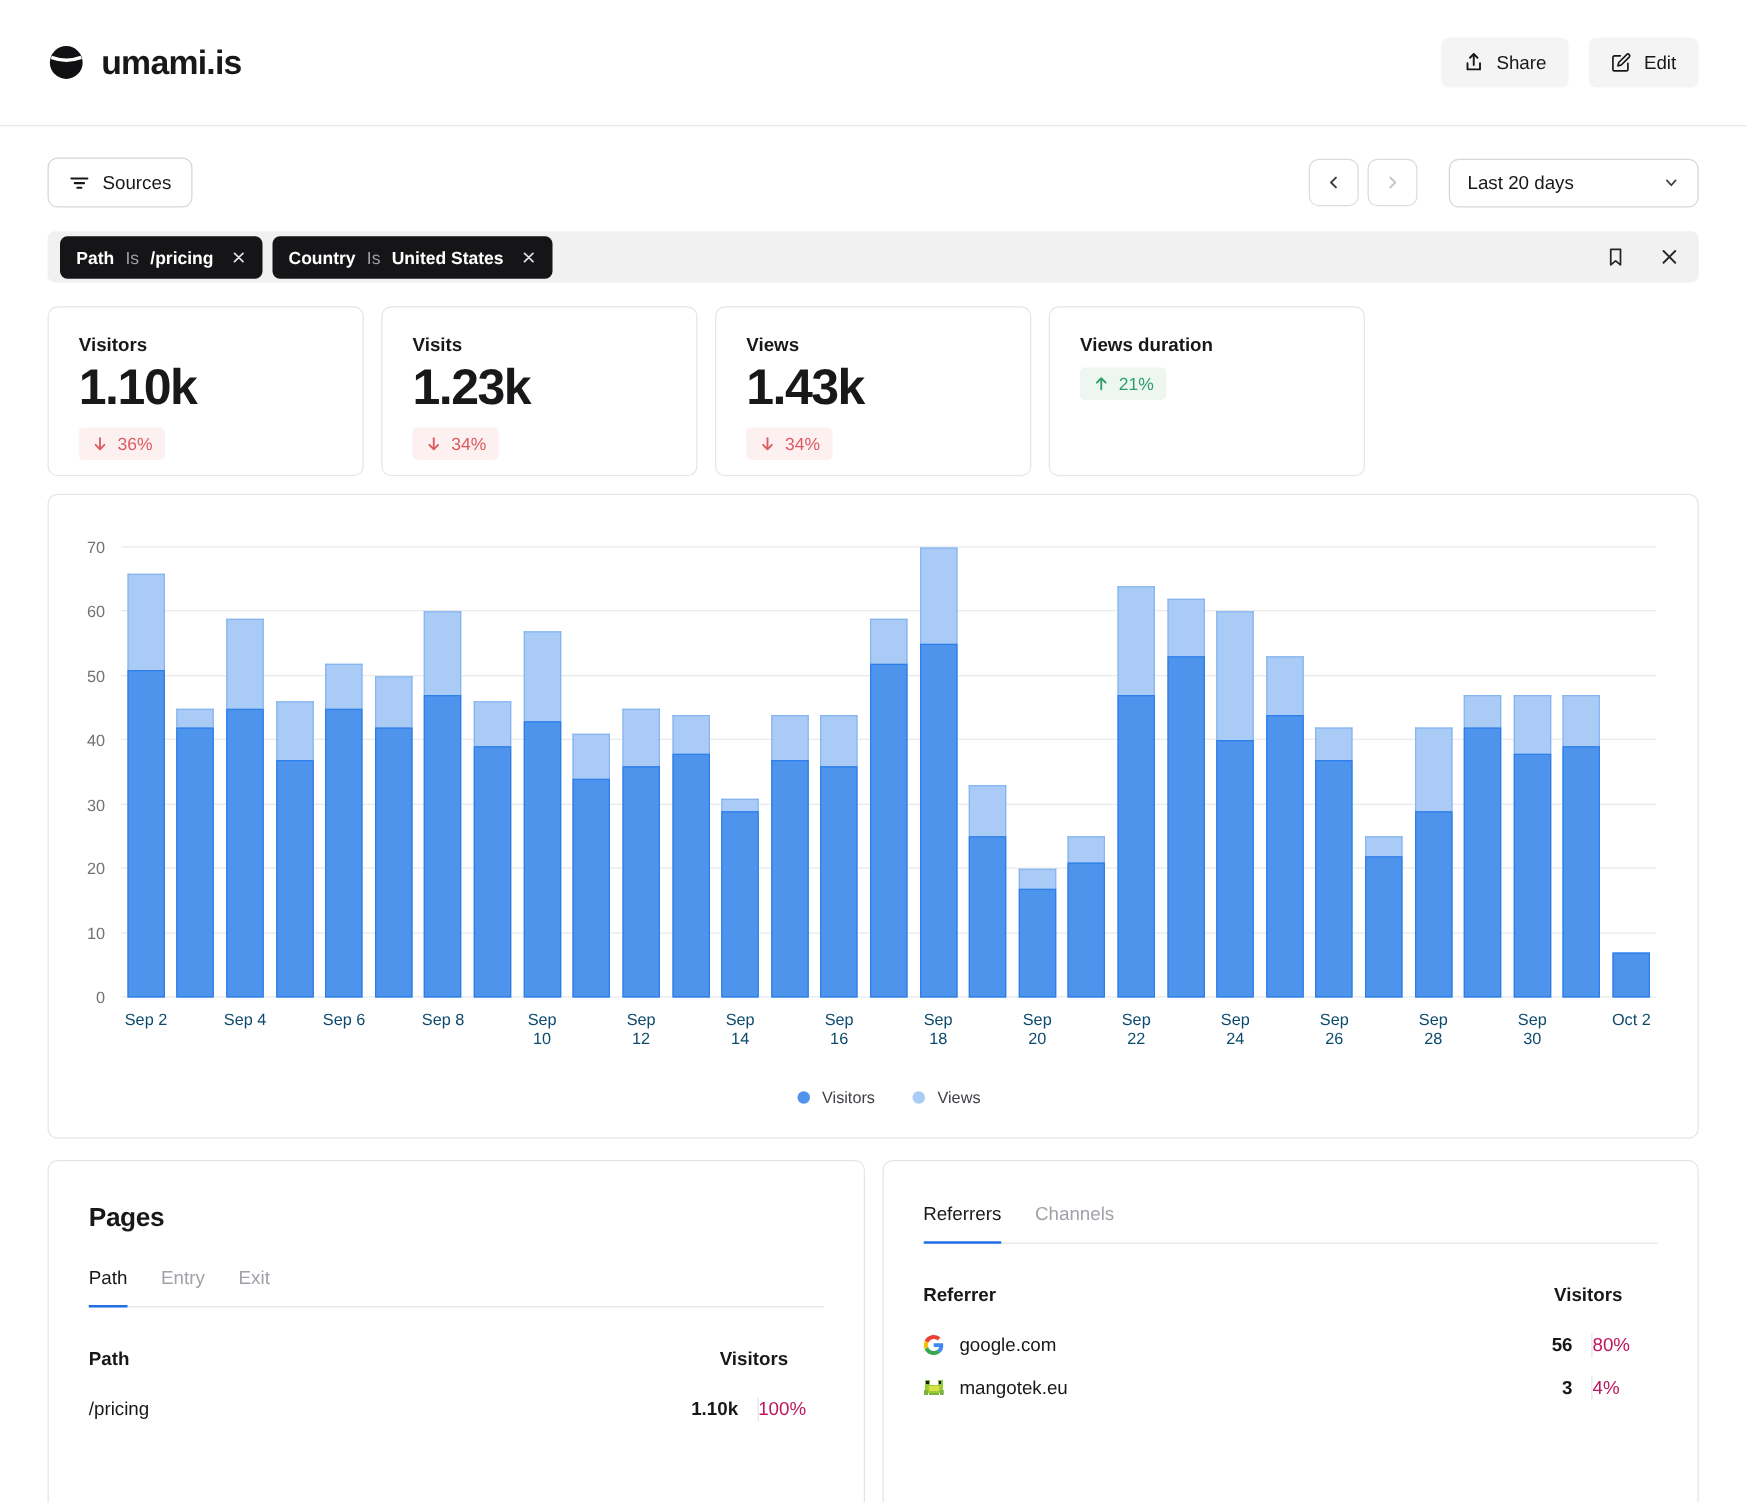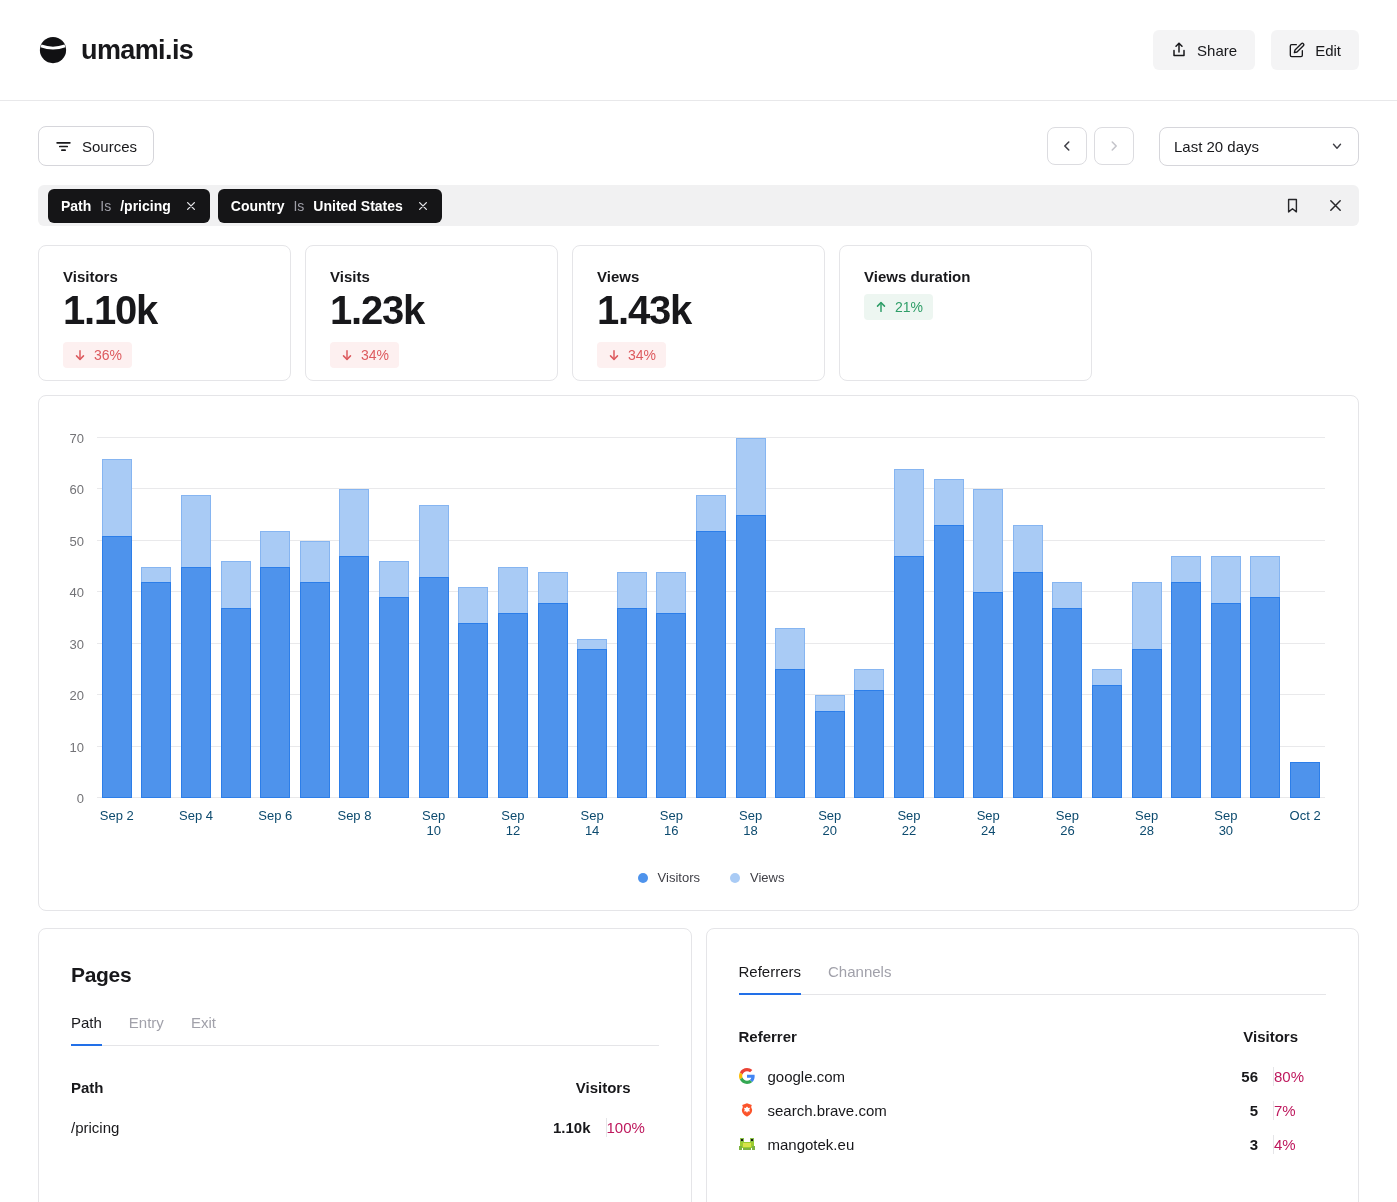--- a/index.html
+++ b/index.html
@@ -605,36 +605,20 @@
             </span>
             <span class="r-vals">
               <span class="r-num">56</span>
               <span class="r-div"></span>
               <span class="r-pct">80%</span>
             </span>
           </div>
           <div class="trow">
             <span class="r-label">
               <span class="favicon">
-                <svg width="16" height="16" viewBox="0 0 24 24">
-                  <path d="M12 1.8l7.2 2.6-1 3.1 1.5 4c0 5.2-4.1 8.8-7.7 10.3C8.4 20.3 4.3 16.7 4.3 11.5l1.5-4-1-3.1z" fill="#fb542b"></path>
-                  <path d="M12 6.8l2 2.3 2.7-.5-1.3 2.8.9 2.7-2.8-.4L12 16l-1.5-2.3-2.8.4.9-2.7-1.3-2.8 2.7.5z" fill="#fff"></path>
-                </svg>
-              </span>
-              <span>search.brave.com</span>
-            </span>
-            <span class="r-vals">
-              <span class="r-num">5</span>
-              <span class="r-div"></span>
-              <span class="r-pct">7%</span>
-            </span>
-          </div>
-          <div class="trow">
-            <span class="r-label">
-              <span class="favicon">
                 <svg width="16" height="16" viewBox="0 0 16 16" shape-rendering="crispEdges">
                   <rect x="1" y="2" width="4" height="4" fill="#8bc34a"></rect>
                   <rect x="11" y="2" width="4" height="4" fill="#8bc34a"></rect>
                   <rect x="2" y="3" width="2" height="2" fill="#1a1a1a"></rect>
                   <rect x="12" y="3" width="2" height="2" fill="#1a1a1a"></rect>
                   <rect x="1" y="6" width="14" height="6" fill="#9ccc2e"></rect>
                   <rect x="4" y="7" width="8" height="4" fill="#d7e24a"></rect>
                   <rect x="0" y="10" width="3" height="4" fill="#7cb342"></rect>
                   <rect x="13" y="10" width="3" height="4" fill="#7cb342"></rect>
                   <rect x="4" y="12" width="8" height="2" fill="#7cb342"></rect>

